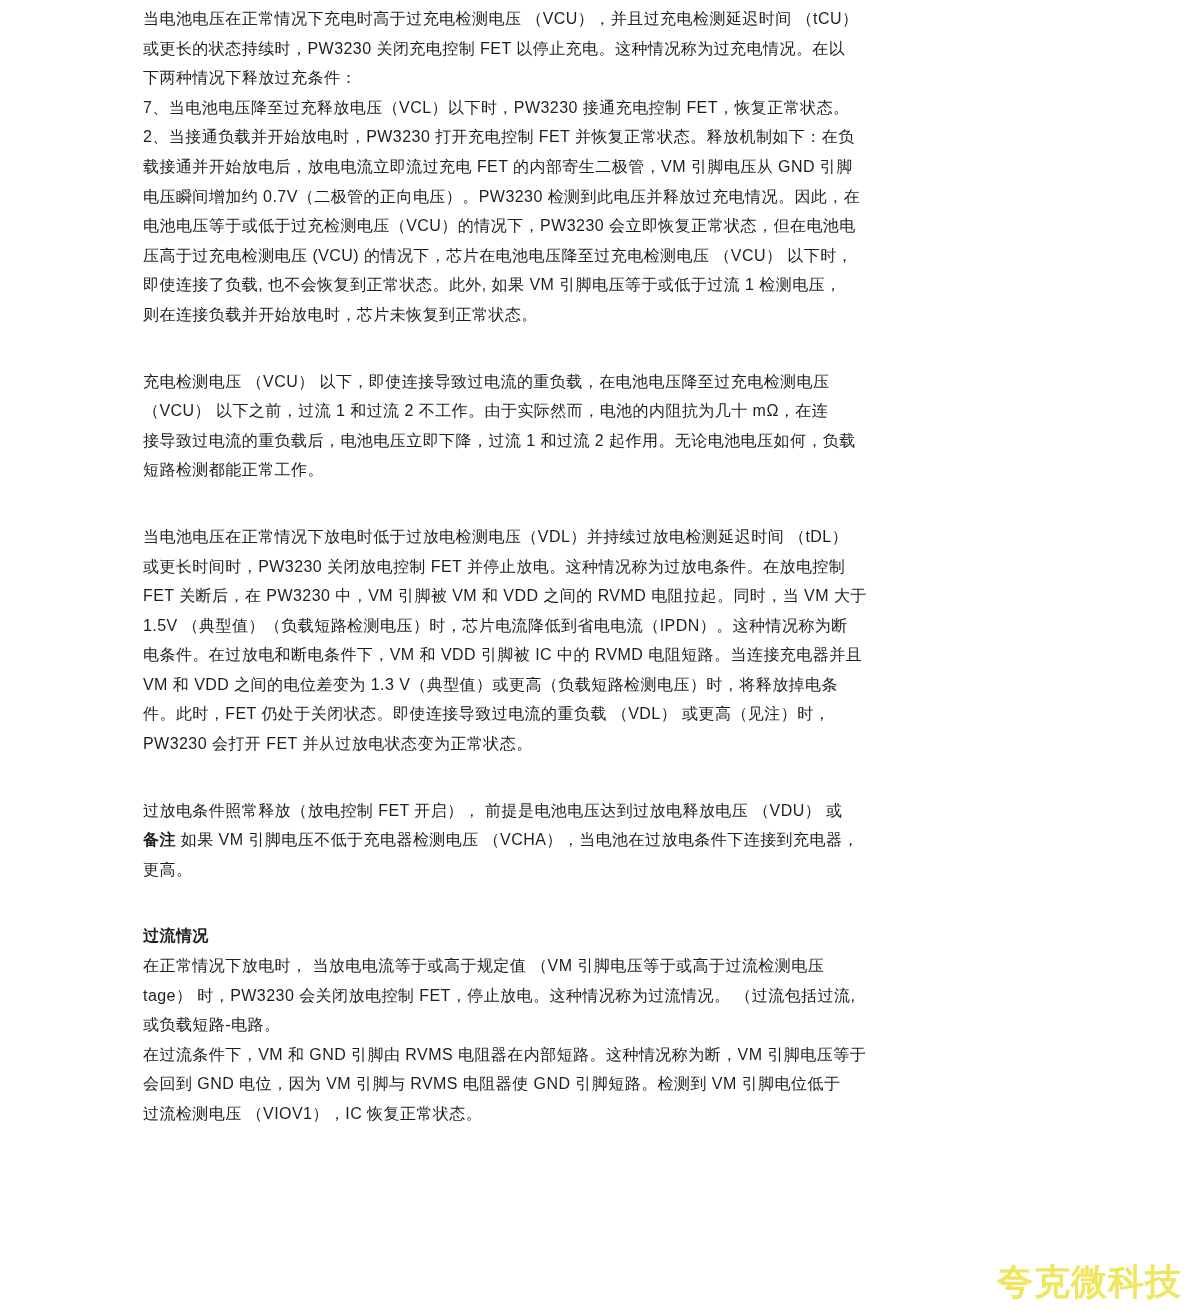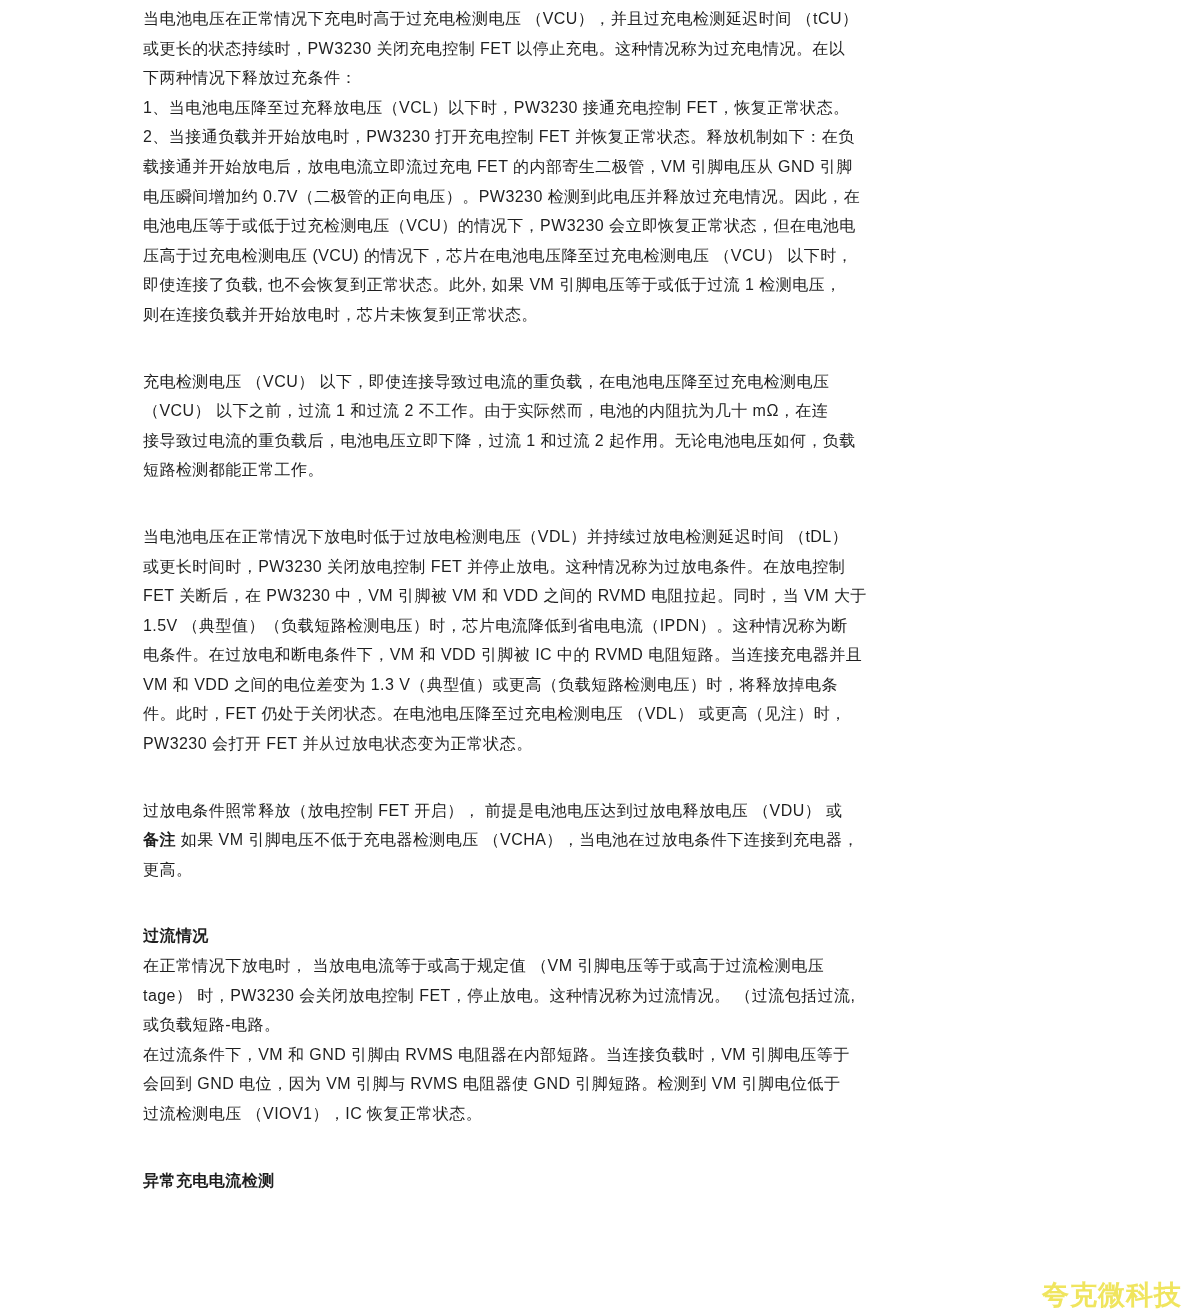--- a/index.html
+++ b/index.html
@@ -38,35 +38,35 @@
     line-height: 29.6px;
     letter-spacing: 0.45px;
     white-space: nowrap;
   }
   .seg-bold {
     font-weight: bold;
   }
   .watermark {
     position: absolute;
     right: 8px;
-    bottom: 2px;
-    font-size: 27px;
+    bottom: 8px;
+    font-size: 36px;
     letter-spacing: 1px;
     font-weight: bold;
   }
 </style>
 </head>
 <body style="background: rgb(255, 255, 255); color: rgb(31, 31, 31);">
 
 <div class="doc">
     <div class="block paragraph">
       <div class="line"><span>当电池电压在正常情况下充电时高于过充电检测电压 （VCU），并且过充电检测延迟时间 （tCU）</span></div>
       <div class="line"><span>或更长的状态持续时，PW3230 关闭充电控制 FET 以停止充电。这种情况称为过充电情况。在以</span></div>
       <div class="line"><span>下两种情况下释放过充条件：</span></div>
-      <div class="line"><span>1、当电池电压降至过充释放电压（VCL）以下时，PW3230 接通充电控制 FET，恢复正常状态。</span></div>
+      <div class="line"><span>7、当电池电压降至过充释放电压（VCL）以下时，PW3230 接通充电控制 FET，恢复正常状态。</span></div>
       <div class="line"><span>2、当接通负载并开始放电时，PW3230 打开充电控制 FET 并恢复正常状态。释放机制如下：在负</span></div>
       <div class="line"><span>载接通并开始放电后，放电电流立即流过充电 FET 的内部寄生二极管，VM 引脚电压从 GND 引脚</span></div>
       <div class="line"><span>电压瞬间增加约 0.7V（二极管的正向电压）。PW3230 检测到此电压并释放过充电情况。因此，在</span></div>
       <div class="line"><span>电池电压等于或低于过充检测电压（VCU）的情况下，PW3230 会立即恢复正常状态，但在电池电</span></div>
       <div class="line"><span>压高于过充电检测电压 (VCU) 的情况下，芯片在电池电压降至过充电检测电压 （VCU） 以下时，</span></div>
       <div class="line"><span>即使连接了负载, 也不会恢复到正常状态。此外, 如果 VM 引脚电压等于或低于过流 1 检测电压，</span></div>
       <div class="line"><span>则在连接负载并开始放电时，芯片未恢复到正常状态。</span></div>
     </div>
     <div class="block note">
       <div class="line"><span>充电检测电压 （VCU） 以下，即使连接导致过电流的重负载，在电池电压降至过充电检测电压</span></div>
@@ -74,37 +74,34 @@
       <div class="line"><span>接导致过电流的重负载后，电池电压立即下降，过流 1 和过流 2 起作用。无论电池电压如何，负载</span></div>
       <div class="line"><span>短路检测都能正常工作。</span></div>
     </div>
     <div class="block paragraph">
       <div class="line"><span>当电池电压在正常情况下放电时低于过放电检测电压（VDL）并持续过放电检测延迟时间 （tDL）</span></div>
       <div class="line"><span>或更长时间时，PW3230 关闭放电控制 FET 并停止放电。这种情况称为过放电条件。在放电控制</span></div>
       <div class="line"><span>FET 关断后，在 PW3230 中，VM 引脚被 VM 和 VDD 之间的 RVMD 电阻拉起。同时，当 VM 大于</span></div>
       <div class="line"><span>1.5V （典型值）（负载短路检测电压）时，芯片电流降低到省电电流（IPDN）。这种情况称为断</span></div>
       <div class="line"><span>电条件。在过放电和断电条件下，VM 和 VDD 引脚被 IC 中的 RVMD 电阻短路。当连接充电器并且</span></div>
       <div class="line"><span>VM 和 VDD 之间的电位差变为 1.3 V（典型值）或更高（负载短路检测电压）时，将释放掉电条</span></div>
-      <div class="line"><span>件。此时，FET 仍处于关闭状态。在电池电压降至过充电检测电压 （VDL） 或更高（见注）时，</span></div>
+      <div class="line"><span>件。此时，FET 仍处于关闭状态。即使连接导致过电流的重负载 （VDL） 或更高（见注）时，</span></div>
       <div class="line"><span>PW3230 会打开 FET 并从过放电状态变为正常状态。</span></div>
     </div>
     <div class="block note">
       <div class="line"><span>过放电条件照常释放（放电控制 FET 开启）， 前提是电池电压达到过放电释放电压 （VDU） 或</span></div>
       <div class="line"><span class="seg-bold">备注</span><span> 如果 VM 引脚电压不低于充电器检测电压 （VCHA），当电池在过放电条件下连接到充电器，</span></div>
       <div class="line"><span>更高。</span></div>
     </div>
     <div class="block heading">
       <div class="line"><span class="seg-bold">过流情况</span></div>
     </div>
     <div class="block paragraph">
       <div class="line"><span>在正常情况下放电时， 当放电电流等于或高于规定值 （VM 引脚电压等于或高于过流检测电压</span></div>
       <div class="line"><span>tage） 时，PW3230 会关闭放电控制 FET，停止放电。这种情况称为过流情况。 （过流包括过流,</span></div>
       <div class="line"><span>或负载短路-电路。</span></div>
-      <div class="line"><span>在过流条件下，VM 和 GND 引脚由 RVMS 电阻器在内部短路。当连接负载时，VM 引脚电压等于</span></div>
+      <div class="line"><span>在过流条件下，VM 和 GND 引脚由 RVMS 电阻器在内部短路。这种情况称为断，VM 引脚电压等于</span></div>
       <div class="line"><span>会回到 GND 电位，因为 VM 引脚与 RVMS 电阻器使 GND 引脚短路。检测到 VM 引脚电位低于</span></div>
       <div class="line"><span>过流检测电压 （VIOV1），IC 恢复正常状态。</span></div>
-    </div>
-    <div class="block heading">
-      <div class="line"><span class="seg-bold">异常充电电流检测</span></div>
     </div>
   </div>
 
 <div class="watermark" style="color: rgb(240, 229, 94);">夸克微科技</div>
 
 </body></html>

